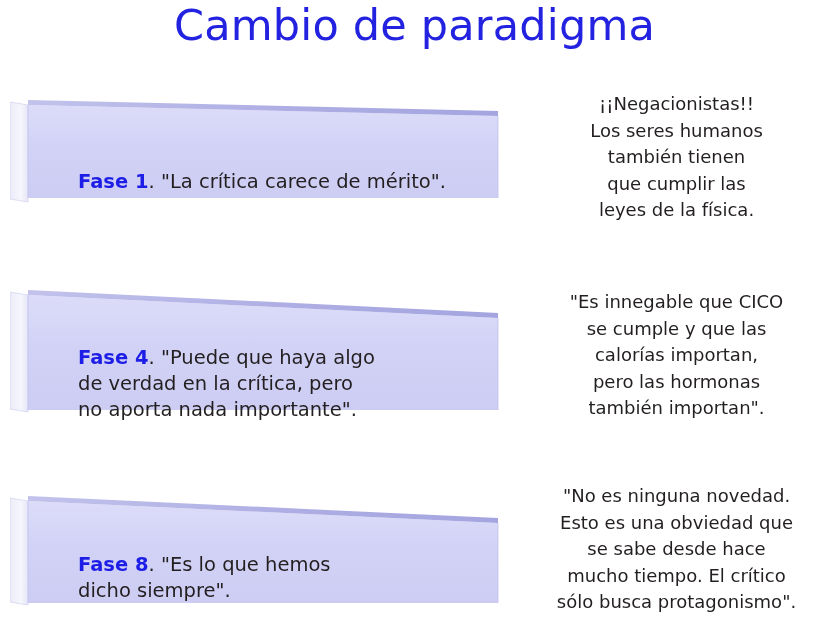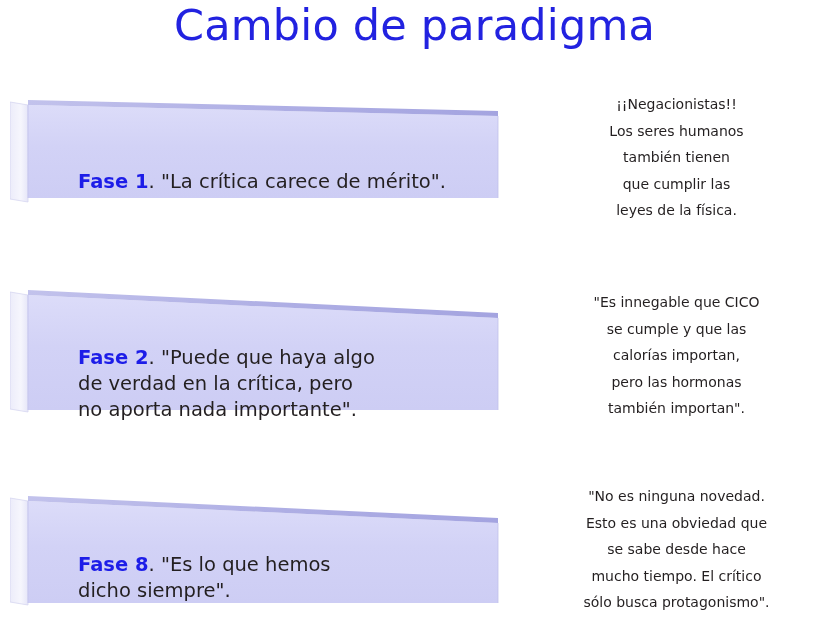--- a/index.html
+++ b/index.html
@@ -65,21 +65,21 @@
   .phase-label {
     color: #1d1de8;
     font-weight: bold;
   }
 
   
   .side-note {
     position: absolute;
     color: #231f20;
     font-family: "DejaVu Sans", sans-serif;
-    font-size: 14px;
+    font-size: 18px;
     line-height: 26.5px;
     text-align: center;
     white-space: pre-line;
   }
 </style>
 </head>
 <body>
 
 <div id="stage">
 
@@ -149,21 +149,21 @@
             <stop offset="100%" stop-color="#a4a4e0"></stop>
           </linearGradient>
         </defs>
         <polygon points="0,6 18,9 18,126 0,123" fill="url(#tabGrad2)" stroke="#d6d6f0" stroke-width="0.8"></polygon>
         <polygon points="18,9 488,32 488,124 18,124" fill="url(#bodyGrad2)"></polygon>
         <polygon points="18,4 488,27 488,32 18,9" fill="url(#topGrad2)"></polygon>
         <line x1="18" y1="9" x2="18" y2="124" stroke="#c6c6ee" stroke-width="1"></line>
         <line x1="488" y1="32" x2="488" y2="124" stroke="#c0c0ea" stroke-width="0.8"></line>
       </svg>
       <div class="banner-text" style="left:68px; top:33px;">
-        <span class="phase-label">Fase 2</span><span>. </span><span>"Puede que haya algo
+        <span class="phase-label">Fase 4</span><span>. </span><span>"Puede que haya algo
 de verdad en la crítica, pero
 no aporta nada importante".</span>
       </div>
     </div>
 
     <div class="side-note" style="left:529px; top:3px; width:295px;">"Es innegable que CICO
 se cumple y que las
 calorías importan,
 pero las hormonas
 también importan".</div>

